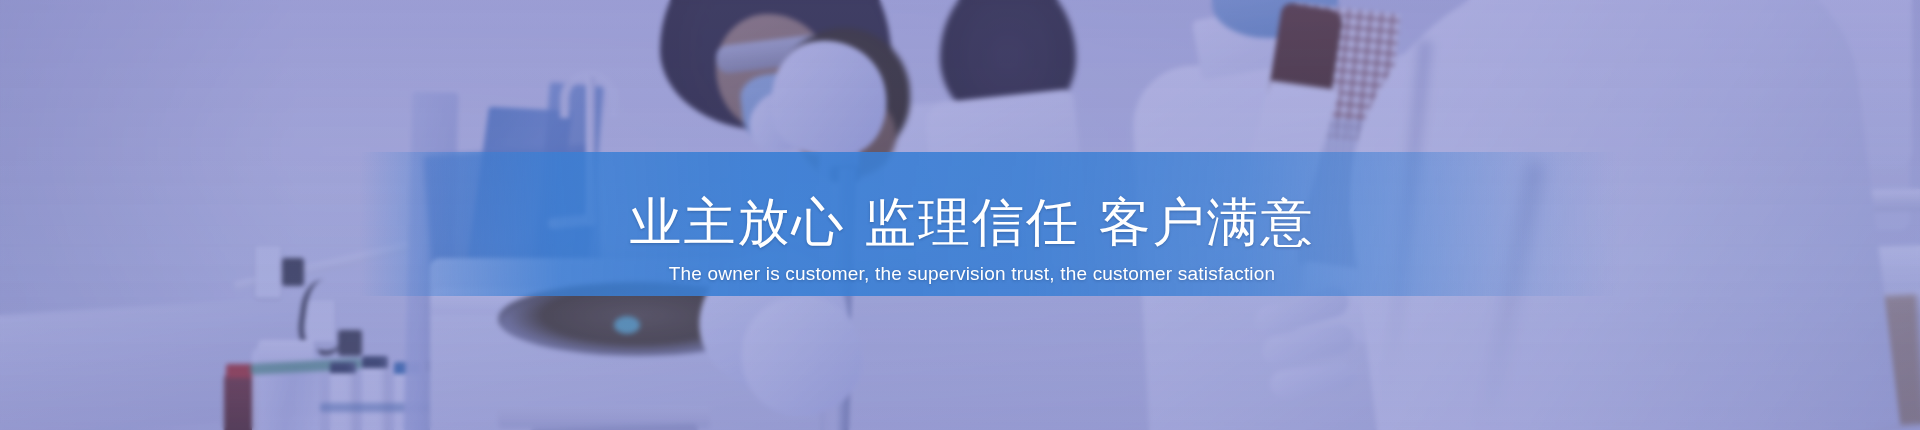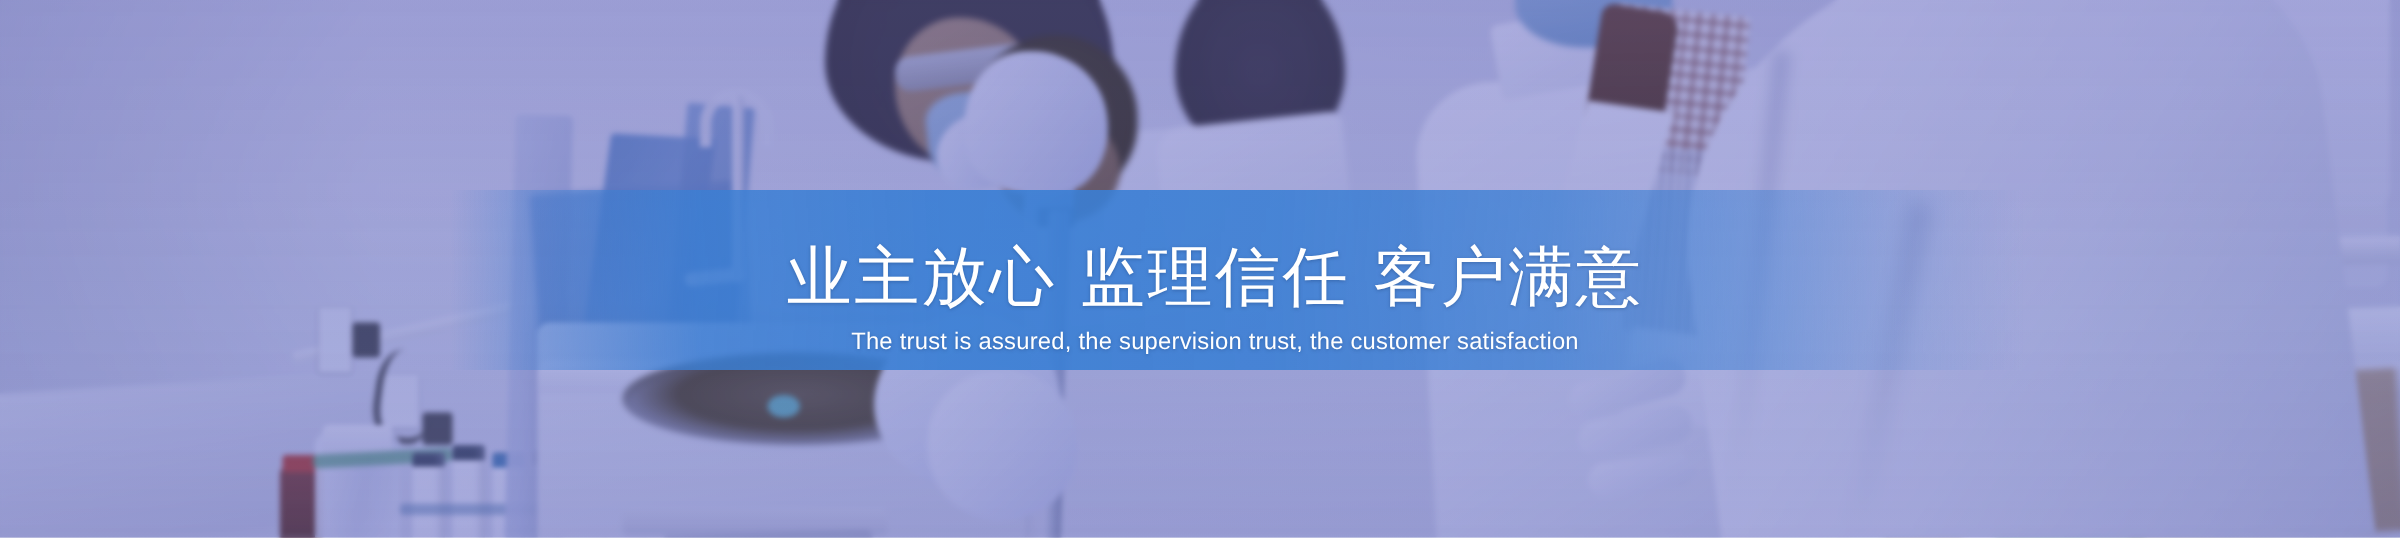--- a/index.html
+++ b/index.html
@@ -767,16 +767,16 @@
     <div class="coatE-fold2"></div>
 
     <div class="photo-blur"></div>
     <div class="tint"></div>
     <div class="tint2"></div>
   </div>
 
   <div class="band"></div>
   <div class="band-inner" style="position:absolute;left:12px;top:152px;width:1920px;height:176px;">
     <div class="headline">业主放心 监理信任  客户满意</div>
-    <div class="subline">The trust is assured, the supervision trust, the customer satisfaction</div>
+    <div class="subline">The owner is customer, the supervision trust, the customer satisfaction</div>
   </div>
 
 </div>
 
 </body></html>

